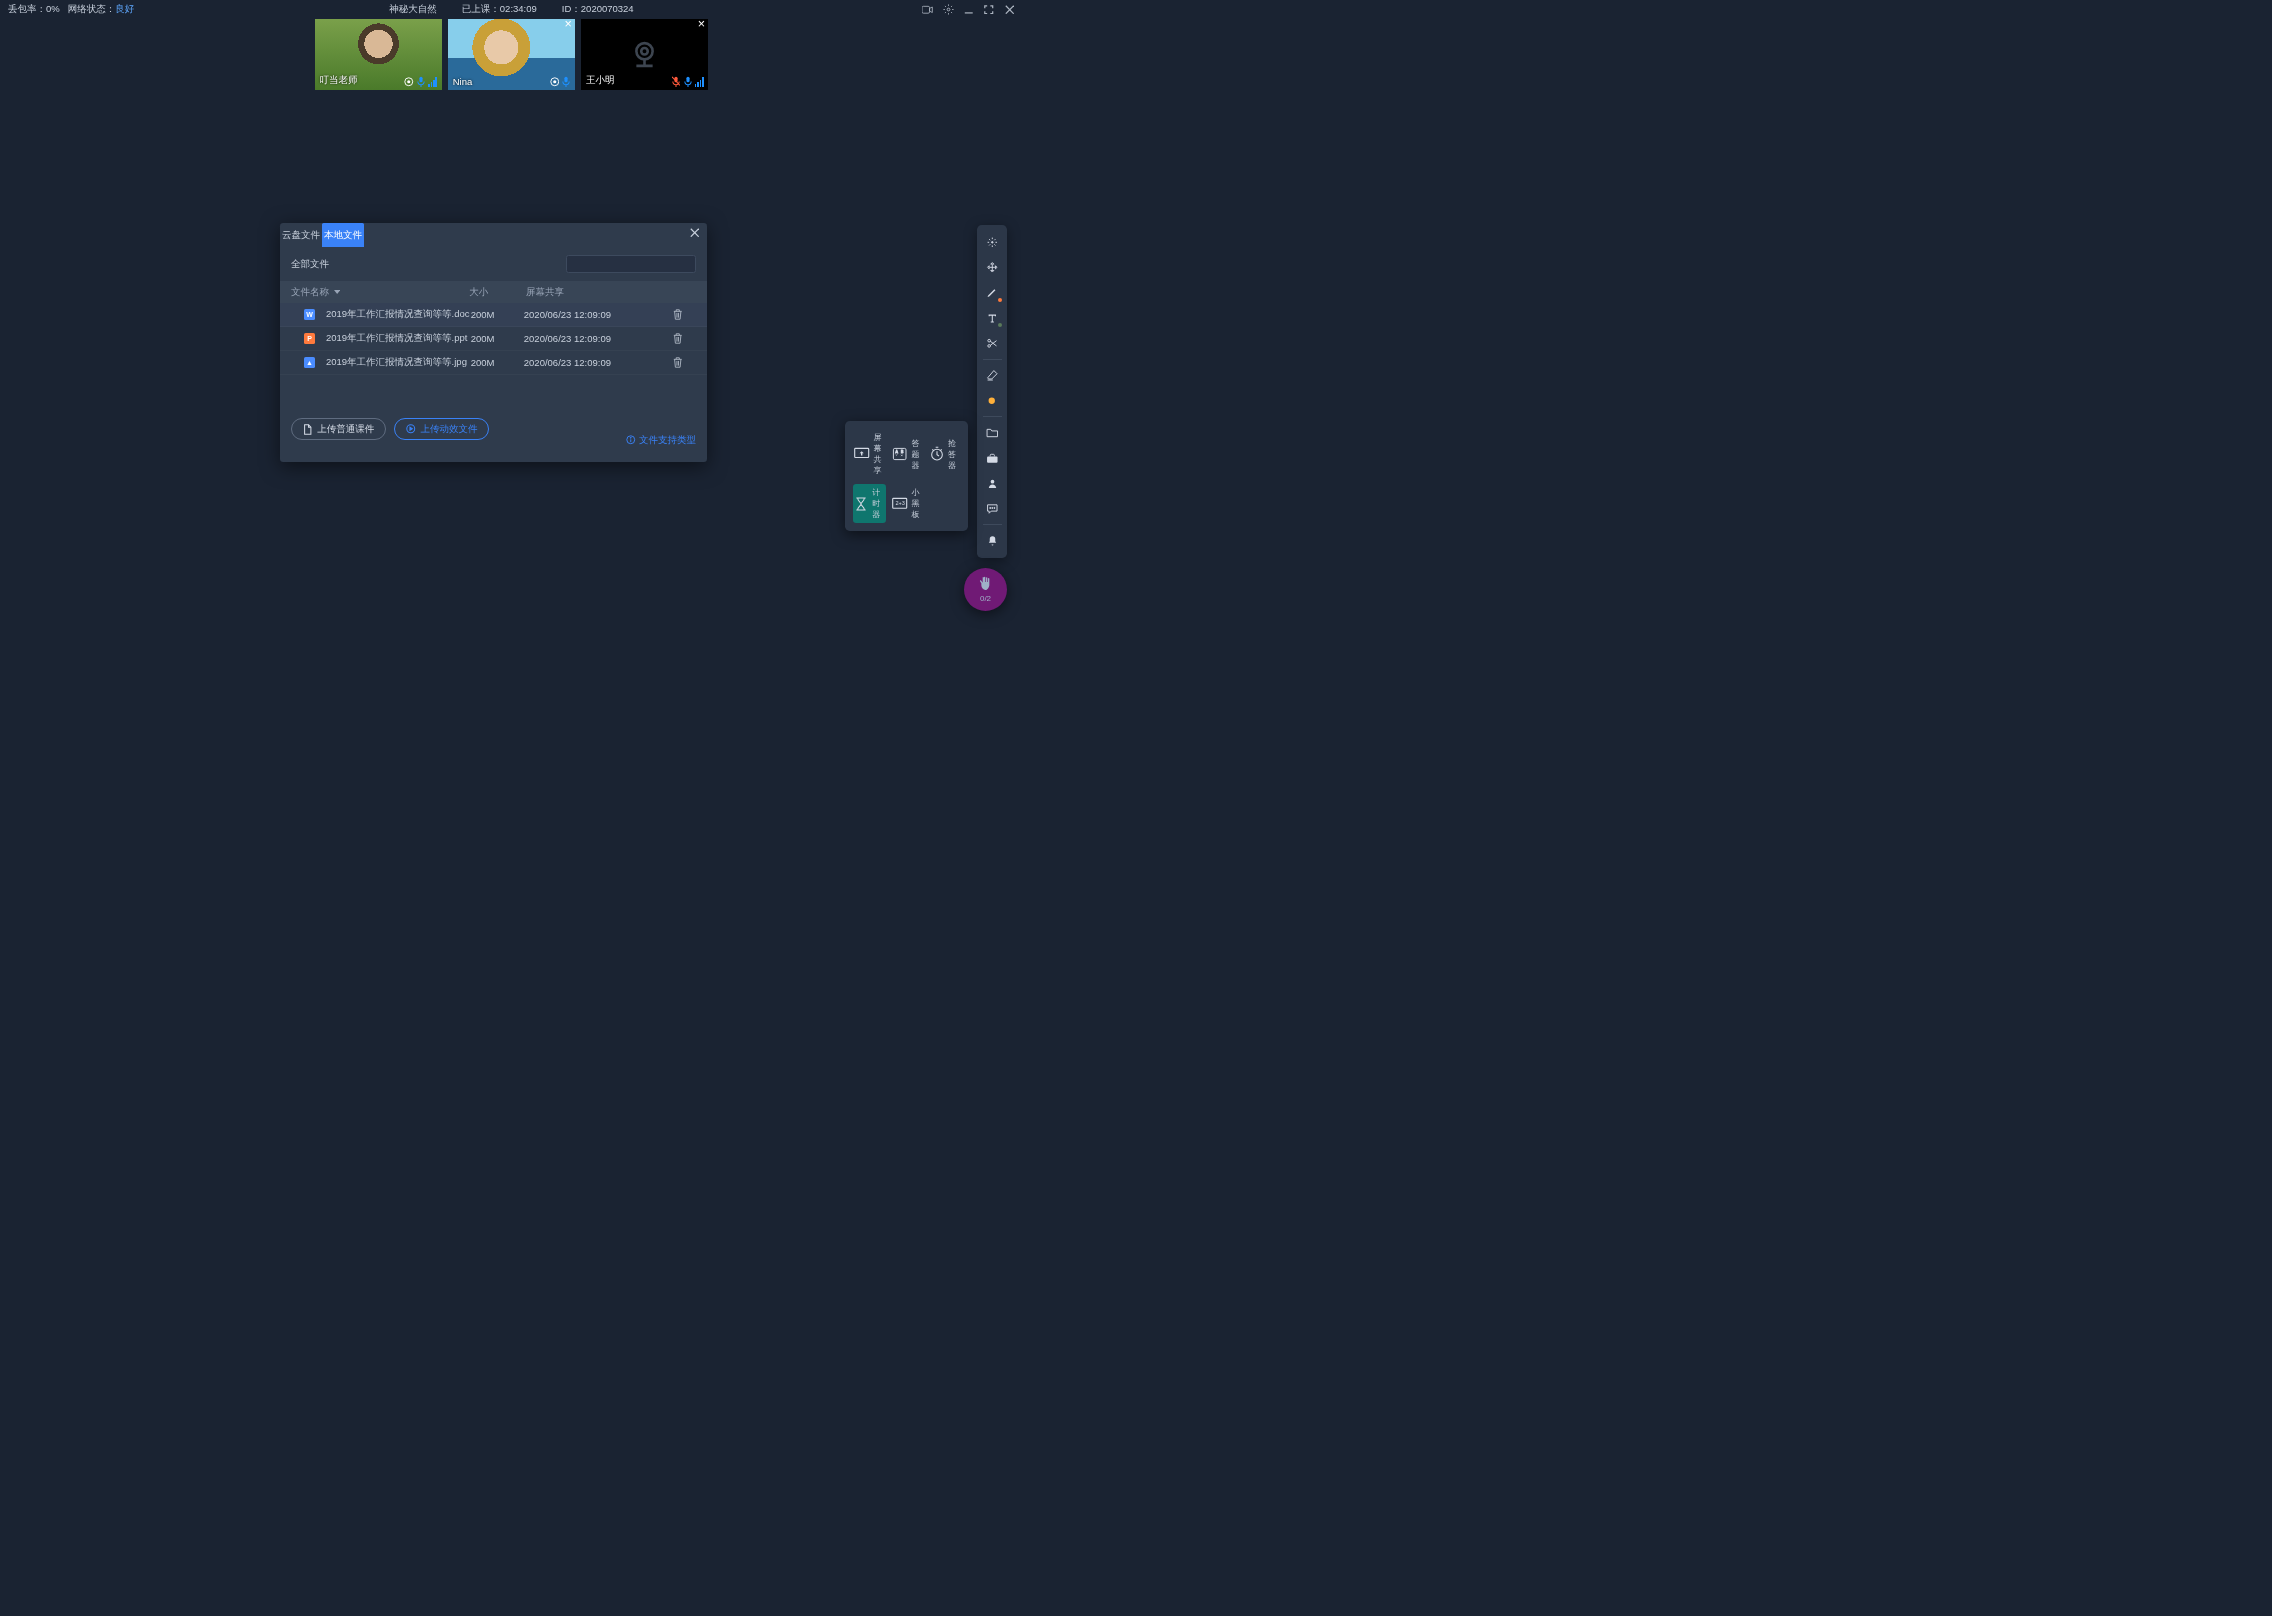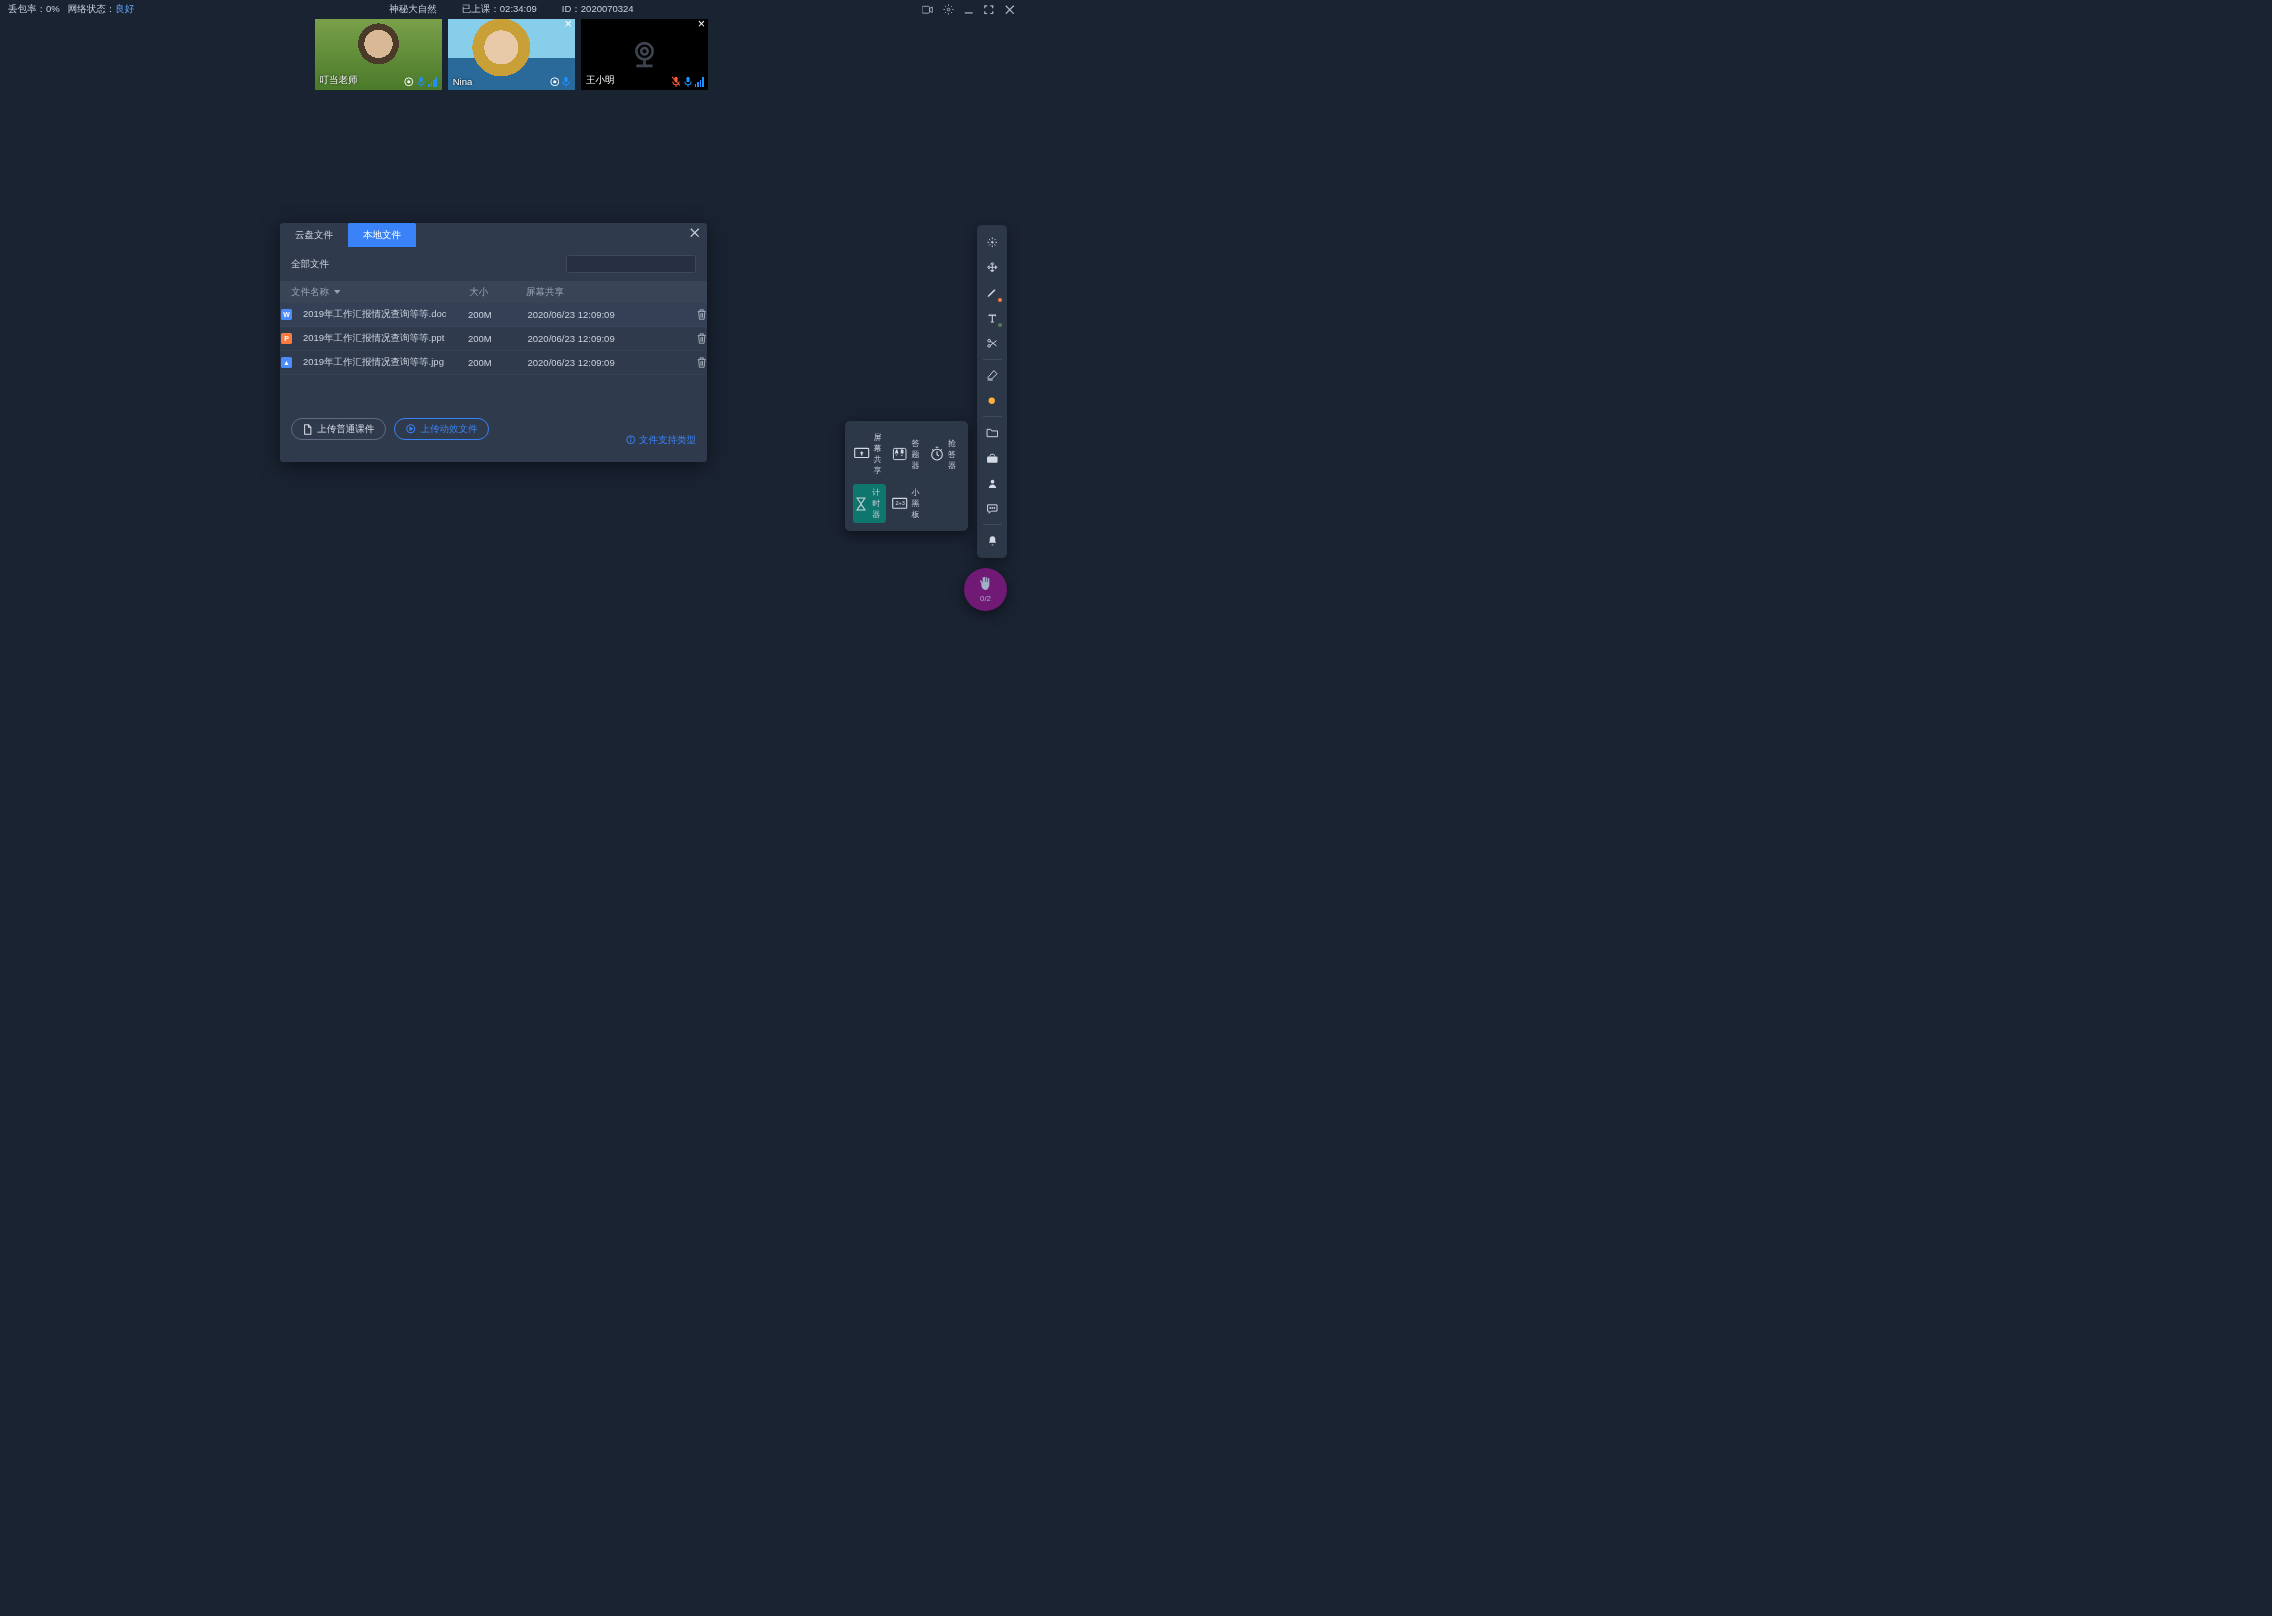--- a/index.html
+++ b/index.html
@@ -17,34 +17,34 @@
 .vtile .close{position:absolute;right:3.2px;top:0;color:#fff;font-size:12.6px;cursor:pointer;line-height:11px}
 .vtile .name{position:absolute;left:4.7px;bottom:3.2px;color:#fff;font-size:9.5px;text-shadow:0 0 2.4px #000}
 .vtile .icons{position:absolute;right:4.7px;bottom:3.2px;display:flex;gap:3.2px;align-items:flex-end}
 .vtile .vol{display:flex;gap:0.8px;align-items:flex-end}
 .vtile .vol span{width:1.6px;background:#1e90ff}
 .vtile .camoff{position:absolute;inset:0;display:flex;align-items:center;justify-content:center}
 .vtile .camsvg{width:39px;height:39px;opacity:.5}
 
 .modal{position:absolute;left:280px;top:223px;width:427px;height:239px;background:#2f3b4c;border-radius:3.2px;box-shadow:0 4.7px 19px rgba(0,0,0,.5);display:flex;flex-direction:column}
 .modal .tabs{height:24px;display:flex;align-items:stretch;position:relative}
-.modal .tab{padding:0 15px;display:flex;align-items:center;font-size:9.5px;color:#c8d0dc;cursor:pointer}
+.modal .tab{padding:0 2px;display:flex;align-items:center;font-size:9.5px;color:#c8d0dc;cursor:pointer}
 .modal .tab.active{background:#3a82f7;color:#fff;border-radius:1.6px 1.6px 0 0}
 .modal .mclose{position:absolute;right:8px;top:4.7px;cursor:pointer;color:#c8d0dc}
 .modal .row2{display:flex;align-items:center;padding:8px 11px;gap:24px}
 .modal .row2 .crumb{font-size:9.5px;color:#c8d0dc}
 .modal .search{margin-left:auto;width:130px;height:18px;background:#263042;border:0.8px solid #3d4a5e;border-radius:2.4px;display:flex;align-items:center;padding:0 6.3px}
 .modal .search svg{width:9.5px;height:9.5px;opacity:.6}
 .modal .search input{flex:1;background:none;border:none;outline:none;color:#fff;font-size:9.5px;margin-left:4.7px}
 .modal .thead{height:22px;background:#384556;display:flex;align-items:center;padding:0 11px;font-size:9.5px;color:#98a4b6}
 .modal .c1{flex:0 0 44%;display:flex;align-items:center;gap:4.7px}
 .modal .c2{flex:0 0 14%}
 .modal .c3{flex:0 0 34%}
 .modal .c4{flex:0 0 8%;display:flex;justify-content:flex-end}
-.modal .trow{height:24px;display:flex;align-items:center;padding:0 1px;font-size:9.5px;color:#c8d0dc;border-bottom:0.8px solid rgba(255,255,255,.03)}
+.modal .trow{height:24px;display:flex;align-items:center;padding:0 24px;font-size:9.5px;color:#c8d0dc;border-bottom:0.8px solid rgba(255,255,255,.03)}
 .modal .trow.hl{background:#344055}
 .modal .fi{width:11px;height:11px;border-radius:1.6px;display:flex;align-items:center;justify-content:center;color:#fff;font-size:7px;font-weight:bold;margin-right:6.3px}
 .modal .fi.doc{background:#4a8cff}
 .modal .fi.ppt{background:#ff7a3d}
 .modal .fi.jpg{background:#4a8cff}
 .modal .trow .del{cursor:pointer;opacity:.8}
 .modal .footer{margin-top:auto;height:44px;display:flex;padding:0 11px;gap:8px}
 .modal .ubtn{height:22px;padding:0 11px;border:0.8px solid #5f6c80;border-radius:11px;display:flex;align-items:center;gap:4.7px;font-size:9.5px;color:#d4dae5;cursor:pointer;background:transparent}
 .modal .ubtn.primary{border-color:#3a82f7;color:#3a82f7}
 .modal .slink{margin-left:auto;color:#3a82f7;font-size:9.5px;display:flex;align-items:center;gap:3.2px;cursor:pointer}

